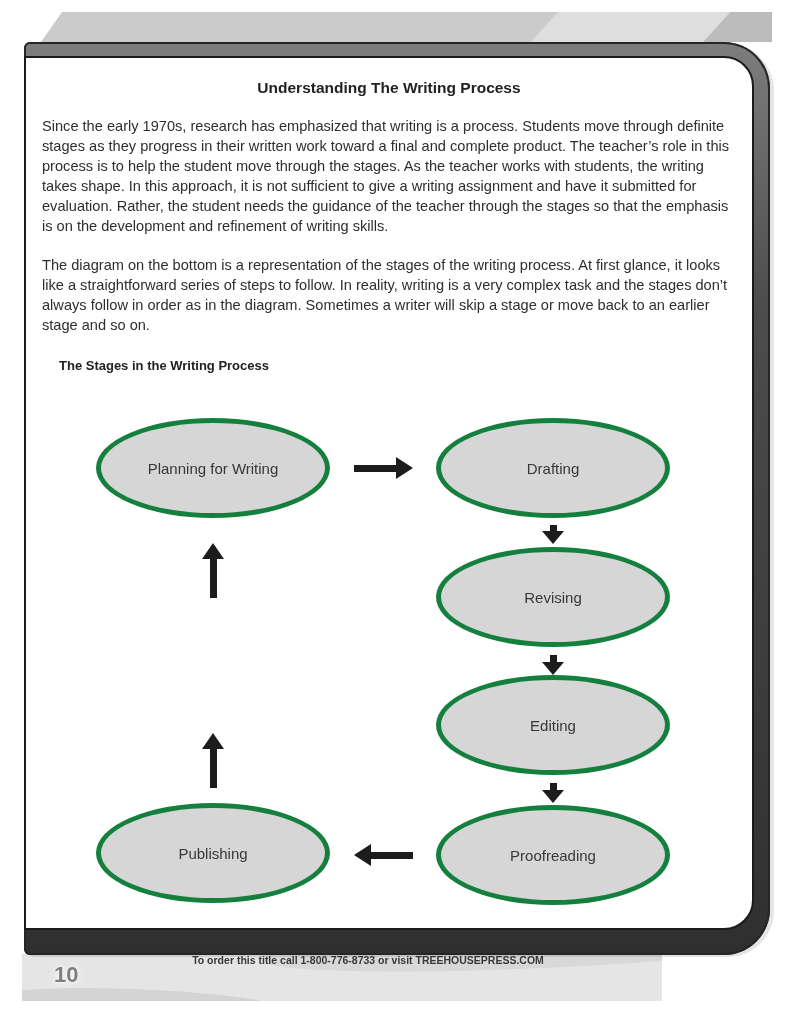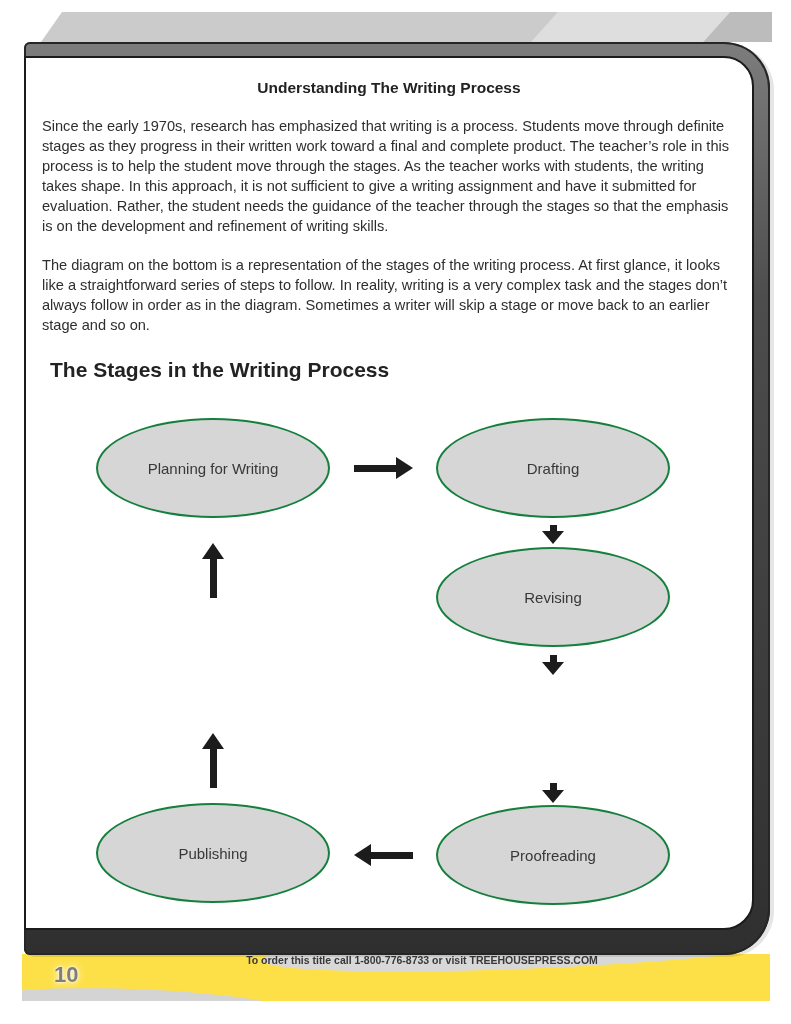--- a/index.html
+++ b/index.html
@@ -38,46 +38,46 @@
   }
   .doc-title{
     margin-top:21px;text-align:center;
     font-size:15.5px;font-weight:bold;color:#222222;
   }
   .body-text{
     margin:19px 15px 0 16px;
     font-size:14.6px;line-height:20px;color:#2e2e2e;
   }
   .section-heading{
-    margin:23px 16px 0 24px;
-    font-size:21px;font-weight:bold;color:#222222;
+    margin:23px 16px 0 33px;
+    font-size:13px;font-weight:bold;color:#222222;
   }
   
   .diagram{position:absolute;left:0;top:0;right:0;bottom:0;}
   .node{
     position:absolute;width:234px;height:100px;box-sizing:border-box;
-    background:#d6d6d6;border:2px solid #15803d;border-radius:50%;
+    background:#d6d6d6;border:5px solid #15803d;border-radius:50%;
     display:flex;align-items:center;justify-content:center;
     font-size:15px;color:#383838;text-align:center;
   }
   .arrow{position:absolute;display:flex;}
   .arrow-right{flex-direction:row;align-items:center;}
   .arrow-left{flex-direction:row;align-items:center;}
   .arrow-up{flex-direction:column;align-items:center;}
   .arrow-down{flex-direction:column;align-items:center;}
   .shaft-h{flex:1;height:7px;background:#1c1c1c;}
   .shaft-v{flex:1;width:7px;background:#1c1c1c;}
   .head-right{width:0;height:0;border-top:11px solid transparent;border-bottom:11px solid transparent;border-left:17px solid #1c1c1c;}
   .head-left{width:0;height:0;border-top:11px solid transparent;border-bottom:11px solid transparent;border-right:17px solid #1c1c1c;}
   .head-up{width:0;height:0;border-left:11px solid transparent;border-right:11px solid transparent;border-bottom:16px solid #1c1c1c;}
   .head-down{width:0;height:0;border-left:11px solid transparent;border-right:11px solid transparent;border-top:13px solid #1c1c1c;}
   
   .footer-band{
-    position:absolute;left:22px;top:954px;width:748px;height:47px;
-    background:#fde047;overflow:hidden;z-index:0;
+    position:absolute;left:22px;top:954px;width:640px;height:47px;
+    background:#e5e5e5;overflow:hidden;z-index:0;
   }
   .fs1{position:absolute;left:240px;top:-26px;width:560px;height:40px;
        background:#d8d8d8;transform:rotate(-2.5deg);border-radius:50%;}
   .fs2{position:absolute;left:-60px;bottom:-30px;width:340px;height:42px;
        background:#d4d4d4;transform:rotate(2deg);border-radius:50%;}
   .page-number{
     position:absolute;left:32px;top:8px;
     font-size:22px;font-weight:bold;color:#7e7e7e;
     text-shadow:0 0 8px #ffffff,0 0 3px #ffffff,0 0 1px #ffffff;
   }
@@ -103,20 +103,21 @@
   <div class="doc-title">Understanding The Writing Process</div>
   <p class="body-text">Since the early 1970s, research has emphasized that writing is a process. Students move through definite stages as they progress in their written work toward a final and complete product. The teacher’s role in this process is to help the student move through the stages. As the teacher works with students, the writing takes shape. In this approach, it is not sufficient to give a writing assignment and have it submitted for evaluation. Rather, the student needs the guidance of the teacher through the stages so that the emphasis is on the development and refinement of writing skills.</p>
   <p class="body-text">The diagram on the bottom is a representation of the stages of the writing process. At first glance, it looks like a straightforward series of steps to follow. In reality, writing is a very complex task and the stages don’t always follow in order as in the diagram. Sometimes a writer will skip a stage or move back to an earlier stage and so on.</p>
   <div class="section-heading">The Stages in the Writing Process</div>
 
   <div class="diagram">
 
     <div class="node" style="left:70px;top:360px">Planning for Writing</div>
     <div class="node" style="left:410px;top:360px">Drafting</div>
     <div class="node" style="left:410px;top:489px">Revising</div>
+    <div class="node" style="left:410px;top:617px">Editing</div>
     <div class="node" style="left:410px;top:747px">Proofreading</div>
     <div class="node" style="left:70px;top:745px">Publishing</div>
 
     <div class="arrow arrow-right" style="left:328px;top:399px;width:59px;height:22px">
       <div class="shaft-h"></div>
       <div class="head-right"></div>
     </div>
     <div class="arrow arrow-down" style="left:516px;top:467px;width:22px;height:19px">
       <div class="shaft-v"></div>
       <div class="head-down"></div>

